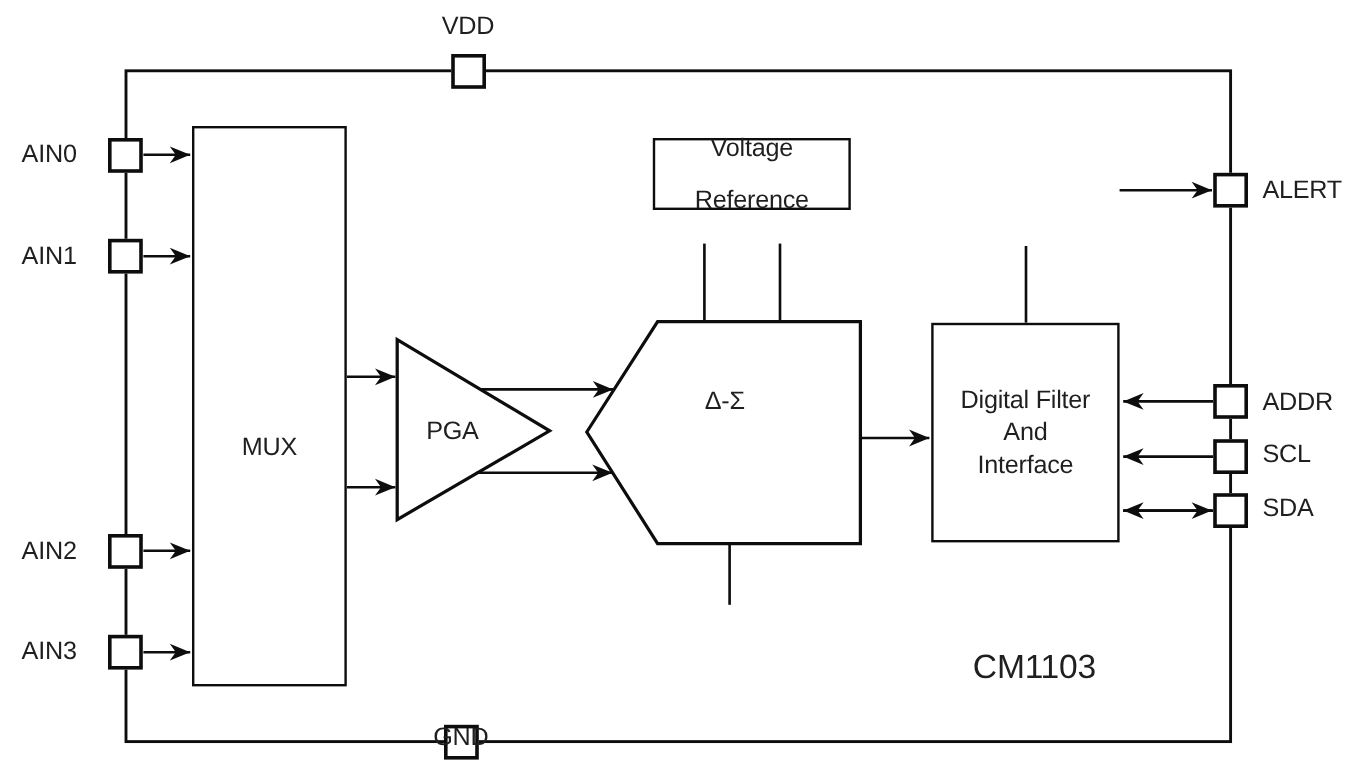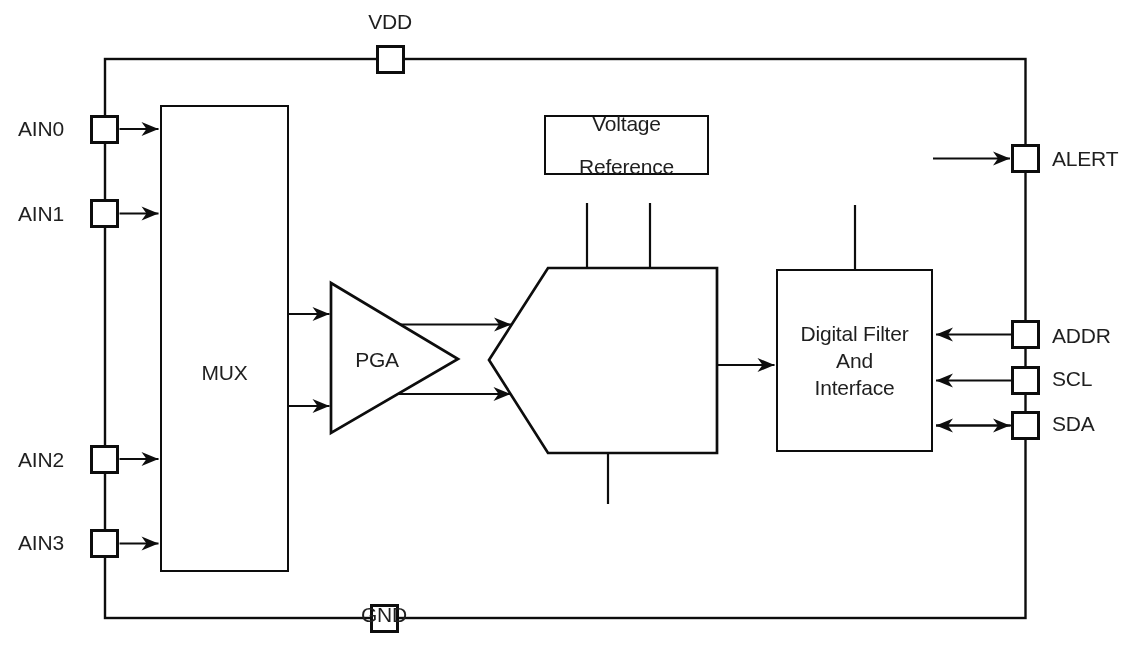--- a/index.html
+++ b/index.html
@@ -108,20 +108,21 @@
 
   <div class="block" style="left:776px; top:269px; width:157px; height:183px;">
     <span>Digital Filter</span>
     <span>And</span>
     <span>Interface</span>
   </div>
 
 
   <div class="lbl center" style="left:331px; top:347px; width:92px;">PGA</div>
   <div class="lbl center" style="left:528px; top:321px; width:152px; line-height:27px;">
+    <div>Δ-Σ</div>
   </div>
 
   <div class="pin" style="left:376px;  top:44.5px;"></div>
   <div class="pin" style="left:369.5px;top:603.5px;"></div>
   <div class="pin" style="left:90px;   top:114.5px;"></div>
   <div class="pin" style="left:90px;   top:199px;"></div>
   <div class="pin" style="left:90px;   top:444.5px;"></div>
   <div class="pin" style="left:90px;   top:529px;"></div>
   <div class="pin" style="left:1011px; top:144px;"></div>
   <div class="pin" style="left:1011px; top:320px;"></div>
@@ -132,14 +133,15 @@
   <div class="lbl center" style="left:334px; top:566px; width:100px;margin-top:36px;">GND</div>
   <div class="lbl" style="left:18px; top:116px;">AIN0</div>
   <div class="lbl" style="left:18px; top:200.5px;">AIN1</div>
   <div class="lbl" style="left:18px; top:446.5px;">AIN2</div>
   <div class="lbl" style="left:18px; top:530px;">AIN3</div>
   <div class="lbl" style="left:1052px; top:145.5px;">ALERT</div>
   <div class="lbl" style="left:1052px; top:323px;">ADDR</div>
   <div class="lbl" style="left:1052px; top:366px;">SCL</div>
   <div class="lbl" style="left:1052px; top:411px;">SDA</div>
 
+  <div class="part-label" style="left:762px; top:541px; width:200px;">CM1103</div>
 
 </div>
 
 </body></html>

